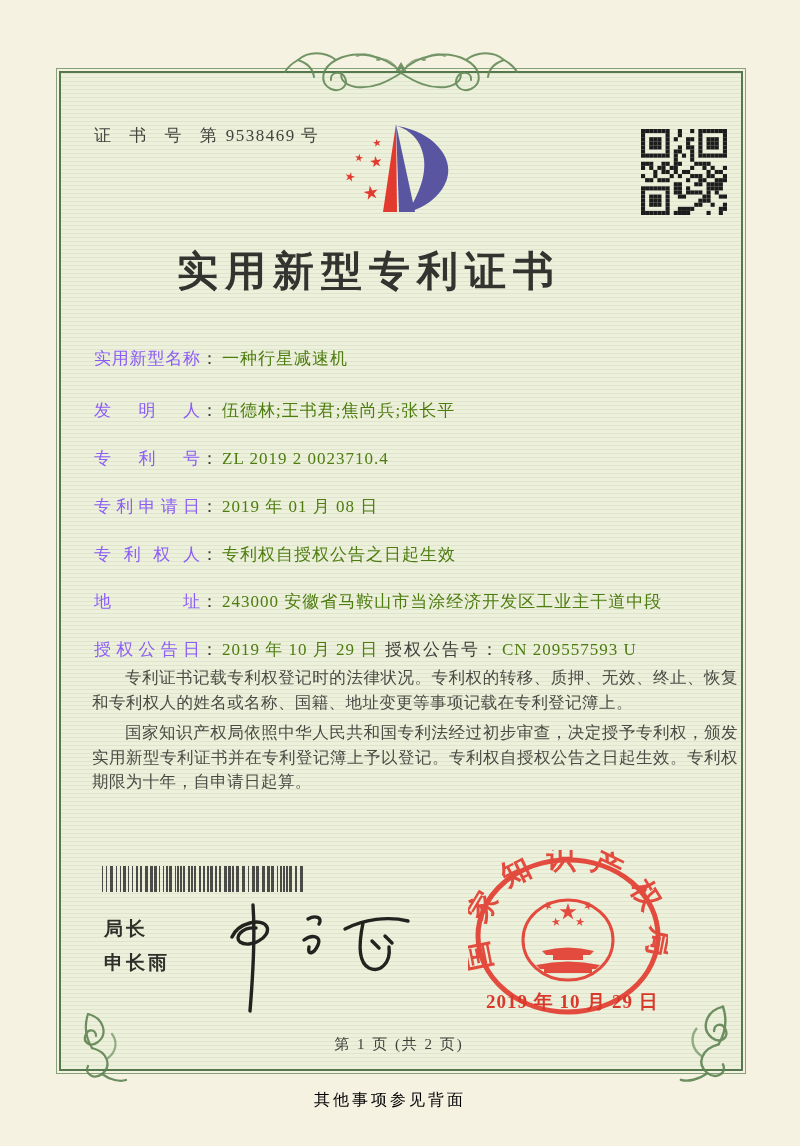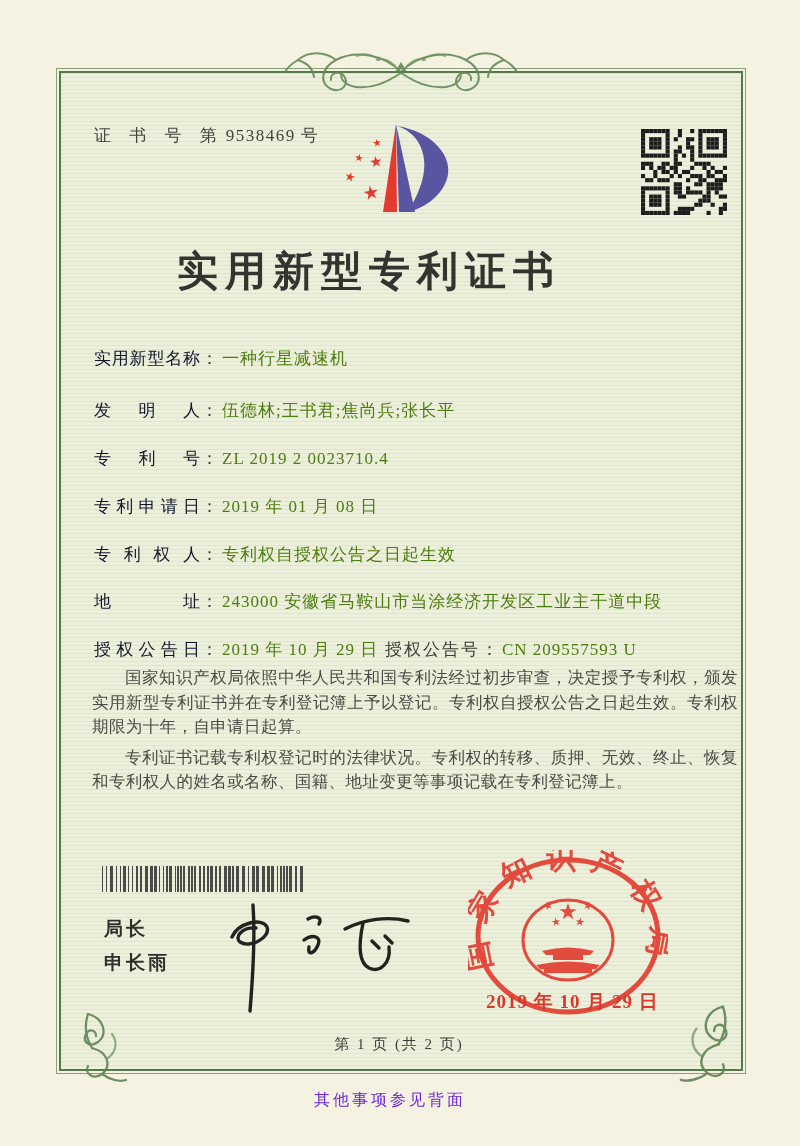--- a/index.html
+++ b/index.html
@@ -29,40 +29,40 @@
   .cert-no .suf{margin-left:5px;}
   .title{
     left:56px;top:244px;width:626px;text-align:center;
     font-size:41px;font-weight:700;letter-spacing:7px;color:#33332f;
   }
   
   .frow{left:94px;font-size:17px;white-space:nowrap;}
   .flabel{
     display:inline-block;width:106px;vertical-align:bottom;
     text-align:justify;text-align-last:justify;letter-spacing:0;
-    color:#0f172a;
+    color:#8b5cf6;
   }
   .fcolon{margin:0 4px 0 1px;}
   .fvalue{letter-spacing:1px;color:#4d7c0f;}
   .grant-no{position:absolute;left:291px;top:0;white-space:nowrap;}
   .grant-no .glabel{letter-spacing:2px;}
   
   .paras{left:92px;width:646px;}
   .paras p{
     margin:0 0 6px 0;font-size:16.5px;line-height:24.5px;
     text-indent:2em;text-align:justify;color:#4a4a44;letter-spacing:.4px;
   }
   
   .signer{left:104px;font-size:19px;font-weight:600;letter-spacing:3px;color:#2f2f2b;}
   .seal-date{
     left:486px;top:989px;font-size:19px;font-weight:700;
     color:#d9382b;letter-spacing:1px;white-space:nowrap;
   }
   .page-info{left:56px;top:1035px;width:686px;text-align:center;font-size:15px;letter-spacing:2px;color:#40403b;}
-  .back-note{left:0;top:1090px;width:780px;text-align:center;font-size:16px;letter-spacing:3px;color:#6d28d9;}
+  .back-note{left:0;top:1090px;width:780px;text-align:center;font-size:16px;letter-spacing:3px;color:#000000;}
   svg{display:block;}
 </style>
 </head>
 <body>
 
 <div class="abs frame">
   <div class="frame-inner"></div>
 </div>
 
 <svg class="abs" style="left:283px;top:42px" width="236" height="62" viewBox="0 0 236 62">
@@ -342,22 +342,22 @@
 </div>
 
 <div class="abs frow" style="top:638px;width:646px">
   <span class="flabel">授权公告日</span><span class="fcolon">：</span><span class="fvalue">2019 年 10 月 29 日</span>
   <span class="grant-no">
     <span class="glabel">授权公告号</span><span class="fcolon">：</span><span class="fvalue">CN 209557593 U</span>
   </span>
 </div>
 
 <div class="abs paras" style="top:666px">
+  <p>专利证书记载专利权登记时的法律状况。专利权的转移、质押、无效、终止、恢复和专利权人的姓名或名称、国籍、地址变更等事项记载在专利登记簿上。</p>
   <p>国家知识产权局依照中华人民共和国专利法经过初步审查，决定授予专利权，颁发实用新型专利证书并在专利登记簿上予以登记。专利权自授权公告之日起生效。专利权期限为十年，自申请日起算。</p>
-  <p>专利证书记载专利权登记时的法律状况。专利权的转移、质押、无效、终止、恢复和专利权人的姓名或名称、国籍、地址变更等事项记载在专利登记簿上。</p>
 </div>
 
 <svg id="barcode-svg" class="abs" style="left:100px;top:866px" width="208" height="27" viewBox="0 0 208 27">
     <rect x="2" y="0" width="1" height="26" fill="#2e2e2e" opacity="0.85"></rect>
     <rect x="6" y="0" width="1" height="26" fill="#2e2e2e" opacity="0.85"></rect>
     <rect x="10" y="0" width="3" height="26" fill="#2e2e2e" opacity="0.85"></rect>
     <rect x="16" y="0" width="1" height="26" fill="#2e2e2e" opacity="0.85"></rect>
     <rect x="20" y="0" width="1" height="26" fill="#2e2e2e" opacity="0.85"></rect>
     <rect x="23" y="0" width="3" height="26" fill="#2e2e2e" opacity="0.85"></rect>
     <rect x="28" y="0" width="1" height="26" fill="#2e2e2e" opacity="0.85"></rect>

